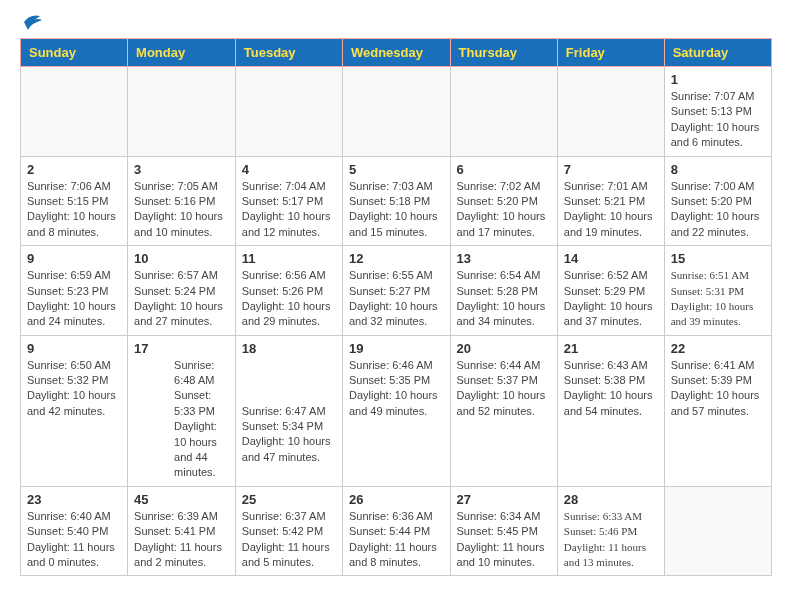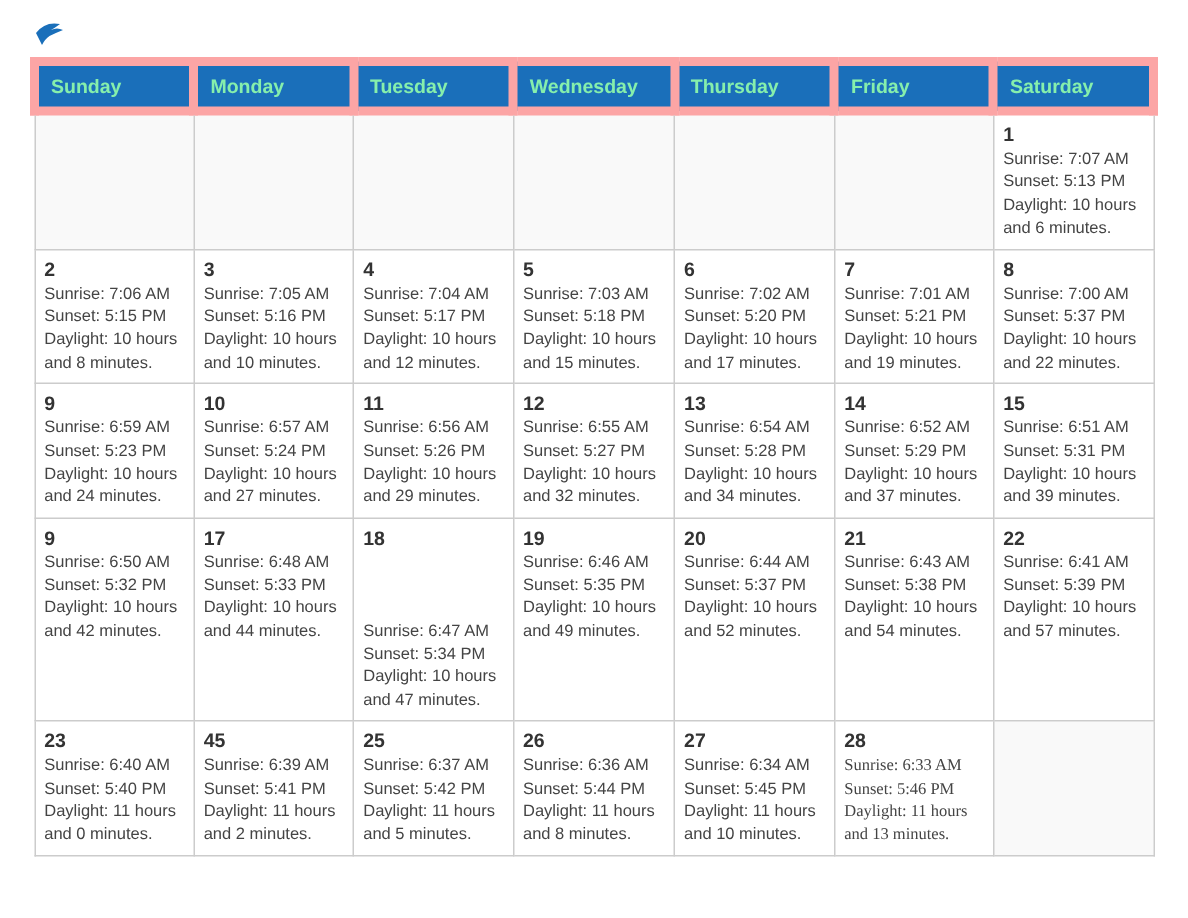--- a/index.html
+++ b/index.html
@@ -33,26 +33,26 @@
       font-size: 16px;
       color: #555;
     }
     .calendar {
       width: 100%;
       border-collapse: collapse;
       border: 1px solid #ccc;
     }
     .calendar th {
       background-color: #1a6fba;
-      color: #86efac;
+      color: #fde047;
       padding: 6px 8px;
       font-size: 13px;
       font-weight: bold;
       text-align: left;
-      border: 6px solid #fca5a5;
+      border: 1px solid #fca5a5;
     }
     .calendar td {
       vertical-align: top;
       border: 1px solid #ccc;
       padding: 5px 6px;
       width: 108px;
       min-height: 80px;
       font-size: 11px;
       color: #333;
       background: #fff;
@@ -151,21 +151,21 @@
         </td>
         <td>
           <span class="day-num">7</span>
           <div class="day-info" style="white-space: pre-line;">Sunrise: 7:01 AM
 Sunset: 5:21 PM
 Daylight: 10 hours and 19 minutes.</div>
         </td>
         <td>
           <span class="day-num">8</span>
           <div class="day-info" style="white-space: pre-line;">Sunrise: 7:00 AM
-Sunset: 5:37 PM
+Sunset: 5:20 PM
 Daylight: 10 hours and 22 minutes.</div>
         </td>
       </tr>
       <tr>
         <td>
           <span class="day-num">9</span>
           <div class="day-info" style="white-space: pre-line;">Sunrise: 6:59 AM
 Sunset: 5:23 PM
 Daylight: 10 hours and 24 minutes.</div>
         </td>
@@ -194,35 +194,35 @@
 Daylight: 10 hours and 34 minutes.</div>
         </td>
         <td>
           <span class="day-num">14</span>
           <div class="day-info" style="white-space: pre-line;">Sunrise: 6:52 AM
 Sunset: 5:29 PM
 Daylight: 10 hours and 37 minutes.</div>
         </td>
         <td>
           <span class="day-num">15</span>
-          <div class="day-info" style="white-space: pre-line;">Sunrise: 6:51 AM
+          <div class="day-info" style="white-space: pre-line; font-family: Liberation Serif, serif;">Sunrise: 6:51 AM
 Sunset: 5:31 PM
 Daylight: 10 hours and 39 minutes.</div>
         </td>
       </tr>
       <tr>
         <td>
           <span class="day-num">9</span>
           <div class="day-info" style="white-space: pre-line;">Sunrise: 6:50 AM
 Sunset: 5:32 PM
 Daylight: 10 hours and 42 minutes.</div>
         </td>
         <td>
           <span class="day-num">17</span>
-          <div class="day-info" style="white-space: pre-line;">Sunrise: 6:48 AM
+          <div class="day-info" style="white-space: pre-line; margin-left: 40px;">Sunrise: 6:48 AM
 Sunset: 5:33 PM
 Daylight: 10 hours and 44 minutes.</div>
         </td>
         <td>
           <span class="day-num">18</span>
           <div class="day-info" style="white-space: pre-line; margin-top: 48px;">Sunrise: 6:47 AM
 Sunset: 5:34 PM
 Daylight: 10 hours and 47 minutes.</div>
         </td>
         <td>

